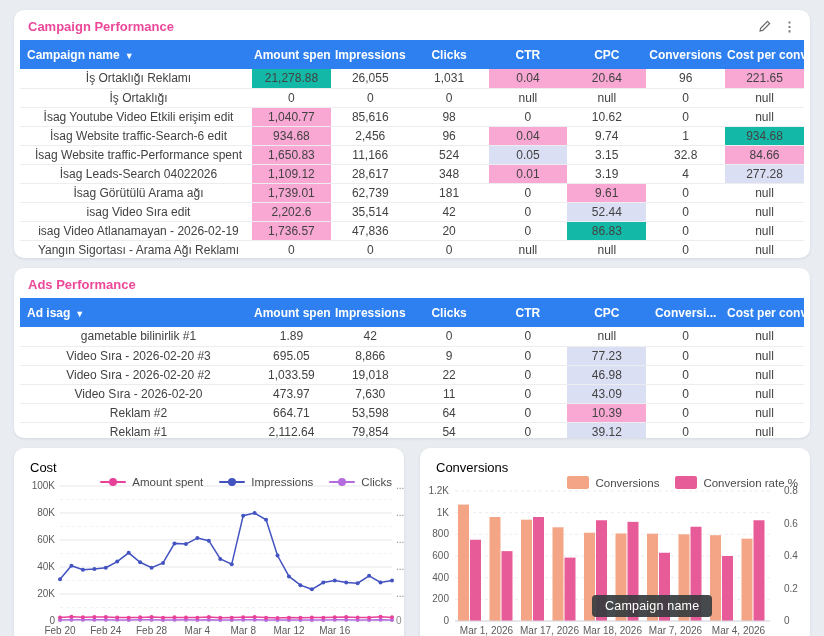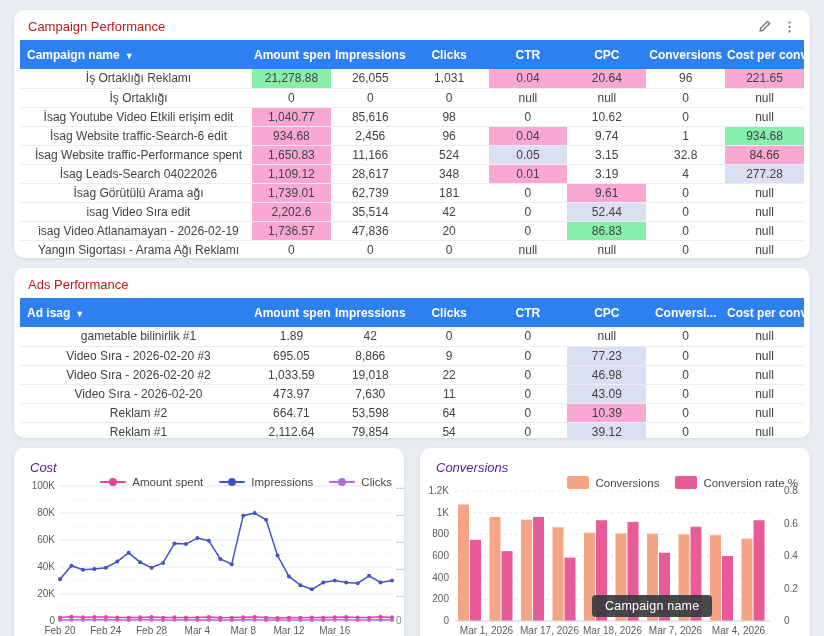--- a/index.html
+++ b/index.html
@@ -6,41 +6,41 @@
   html,body { margin:0; padding:0; }
   body { font-family:"Liberation Sans",sans-serif; background:#e9ecf1; }
   .viewport { width:824px; height:636px; overflow:hidden; position:relative; background:#e9ecf1; }
   .page { padding:10px 14px 0; }
 
   .card { background:#fff; border-radius:10px; box-shadow:0 1px 3px rgba(40,50,80,.10); }
   .card-table { padding:4px 6px; overflow:hidden; margin-bottom:10px; }
   .card-campaign { height:248px; }
   .card-ads { height:170px; }
   .card-head { display:flex; justify-content:space-between; align-items:center; padding:5px 8px 6px; }
-  .card-title { margin:0; font-size:13px; font-weight:400; color:#b91c1c; }
+  .card-title { margin:0; font-size:13px; font-weight:700; color:#ec4899; }
   .card-actions { display:flex; gap:12px; align-items:center; color:#6b6b6b; }
   .icon-btn { cursor:pointer; font-size:12px; line-height:1; }
   .kebab { font-size:13px; font-weight:700; color:#777; }
 
   table { width:100%; border-collapse:collapse; font-size:12px; color:#424242; table-layout:fixed; }
   thead th { background:#2e80f0; color:#fff; font-weight:700; height:29px; text-align:center;
              white-space:nowrap; overflow:hidden; padding:0 2px; }
   thead th.first { text-align:left; padding-left:7px; }
   tbody td { height:19px; border-bottom:1px solid #ededef; text-align:center; white-space:nowrap;
              overflow:hidden; padding:0 2px; }
   tbody td.first { text-align:center; padding-left:7px; }
   tbody tr:last-child td { border-bottom:none; }
   .hl1 { background:#f9a8d4; }
   .hl2 { background:#dbdff4; }
-  .hl3 { background:#86efac;margin-top:29px; }
+  .hl3 { background:#14b8a6;margin-top:29px; }
   .sort-arrow { font-size:9px; margin-left:5px; }
 
   .charts-row { display:flex; gap:16px; }
   .chart-card { width:390px; height:250px; position:relative; padding-top:10px; }
-  .chart-title { margin:2px 0 0 16px; font-size:13px; font-weight:400; color:#4c1d95;font-style:italic; }
+  .chart-title { margin:2px 0 0 16px; font-size:13px; font-weight:400; color:#000000; }
   .legend { position:absolute; top:28px; right:12px; display:flex; gap:16px; align-items:center;
             font-size:11.5px; color:#4a4a4a; }
   .legend-item { display:flex; align-items:center; gap:6px; cursor:pointer; }
   .line-marker { position:relative; width:26px; height:8px; display:inline-block; }
   .line-marker .ln { position:absolute; top:3px; left:0; width:26px; height:2px; border-radius:1px; }
   .line-marker .dot { position:absolute; top:0; left:9px; width:8px; height:8px; border-radius:50%; }
   .swatch { width:22px; height:13px; border-radius:2px; display:inline-block; }
 
   svg.chart { display:block; margin-top:6px; }
   .tooltip { position:absolute; left:172px; top:147px; background:rgba(57,60,64,.93); color:#fff;

